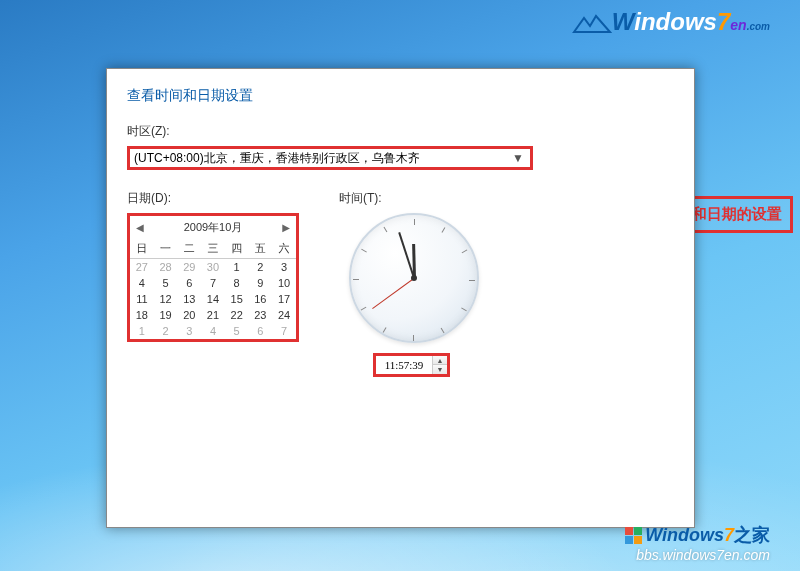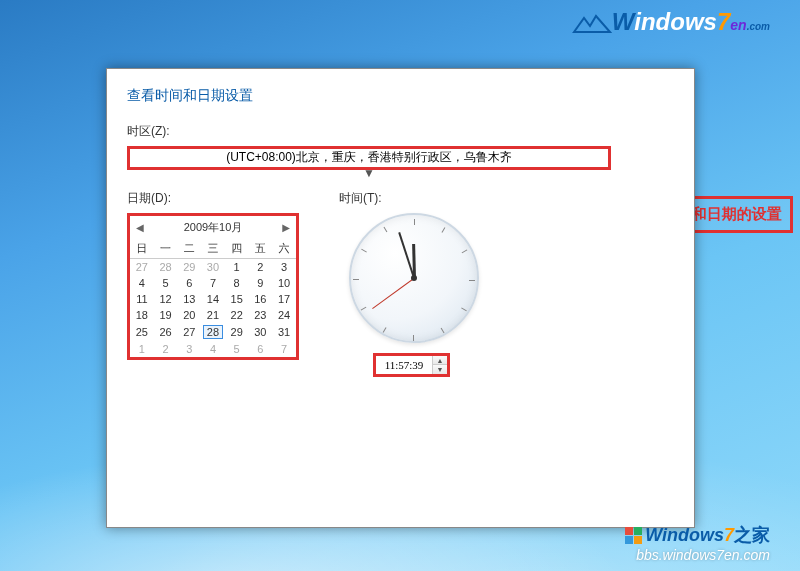--- a/index.html
+++ b/index.html
@@ -60,23 +60,23 @@
   border: 1px solid #0a5ca8; display: flex; align-items: center; justify-content: center;
   color: #fff; font-size: 14px;
 }
 .title-icon { width: 16px; height: 16px; background: linear-gradient(135deg,#e74c3c 25%,#27ae60 25% 50%,#3498db 50% 75%,#f39c12 75%); display:inline-block; }
 .titlebar-text { font-size: 12px; color: #333; }
 .content { padding: 18px 20px; }
 .heading { color: #0a5ca8; font-size: 14px; margin-bottom: 18px; font-weight: normal; }
 .label { font-size: 12px; color: #333; margin-bottom: 6px; }
 .tz-row { margin-bottom: 20px; position: relative; }
 .tz-select {
-  width: 484px; height: 24px; border: 3px solid #e03131;
+  width: 406px; height: 24px; border: 3px solid #e03131;
   display: flex; align-items: center; justify-content: space-between;
-  padding: 0 4px; font-size: 12px; background: #fff; flex-direction: column;
+  padding: 0 4px; font-size: 12px; background: #fff;
 }
 .tz-select .dd { width: 16px; text-align: center; color: #555; }
 .annotation {
   position: absolute; left: 575px; top: 196px;
   display: flex; align-items: center; gap: 4px;
 }
 .arrow-left {
   width: 40px; height: 20px; position: relative;
 }
 .anno-box {
@@ -219,29 +219,20 @@
                   <td>17</td>
                 </tr>
                 <tr>
                   <td>18</td>
                   <td>19</td>
                   <td>20</td>
                   <td>21</td>
                   <td>22</td>
                   <td>23</td>
                   <td>24</td>
-                </tr>
-                <tr>
-                  <td>25</td>
-                  <td>26</td>
-                  <td>27</td>
-                  <td class="sel"><span>28</span></td>
-                  <td>29</td>
-                  <td>30</td>
-                  <td>31</td>
                 </tr>
                 <tr>
                   <td class="dim">1</td>
                   <td class="dim">2</td>
                   <td class="dim">3</td>
                   <td class="dim">4</td>
                   <td class="dim">5</td>
                   <td class="dim">6</td>
                   <td class="dim">7</td>
                 </tr>

